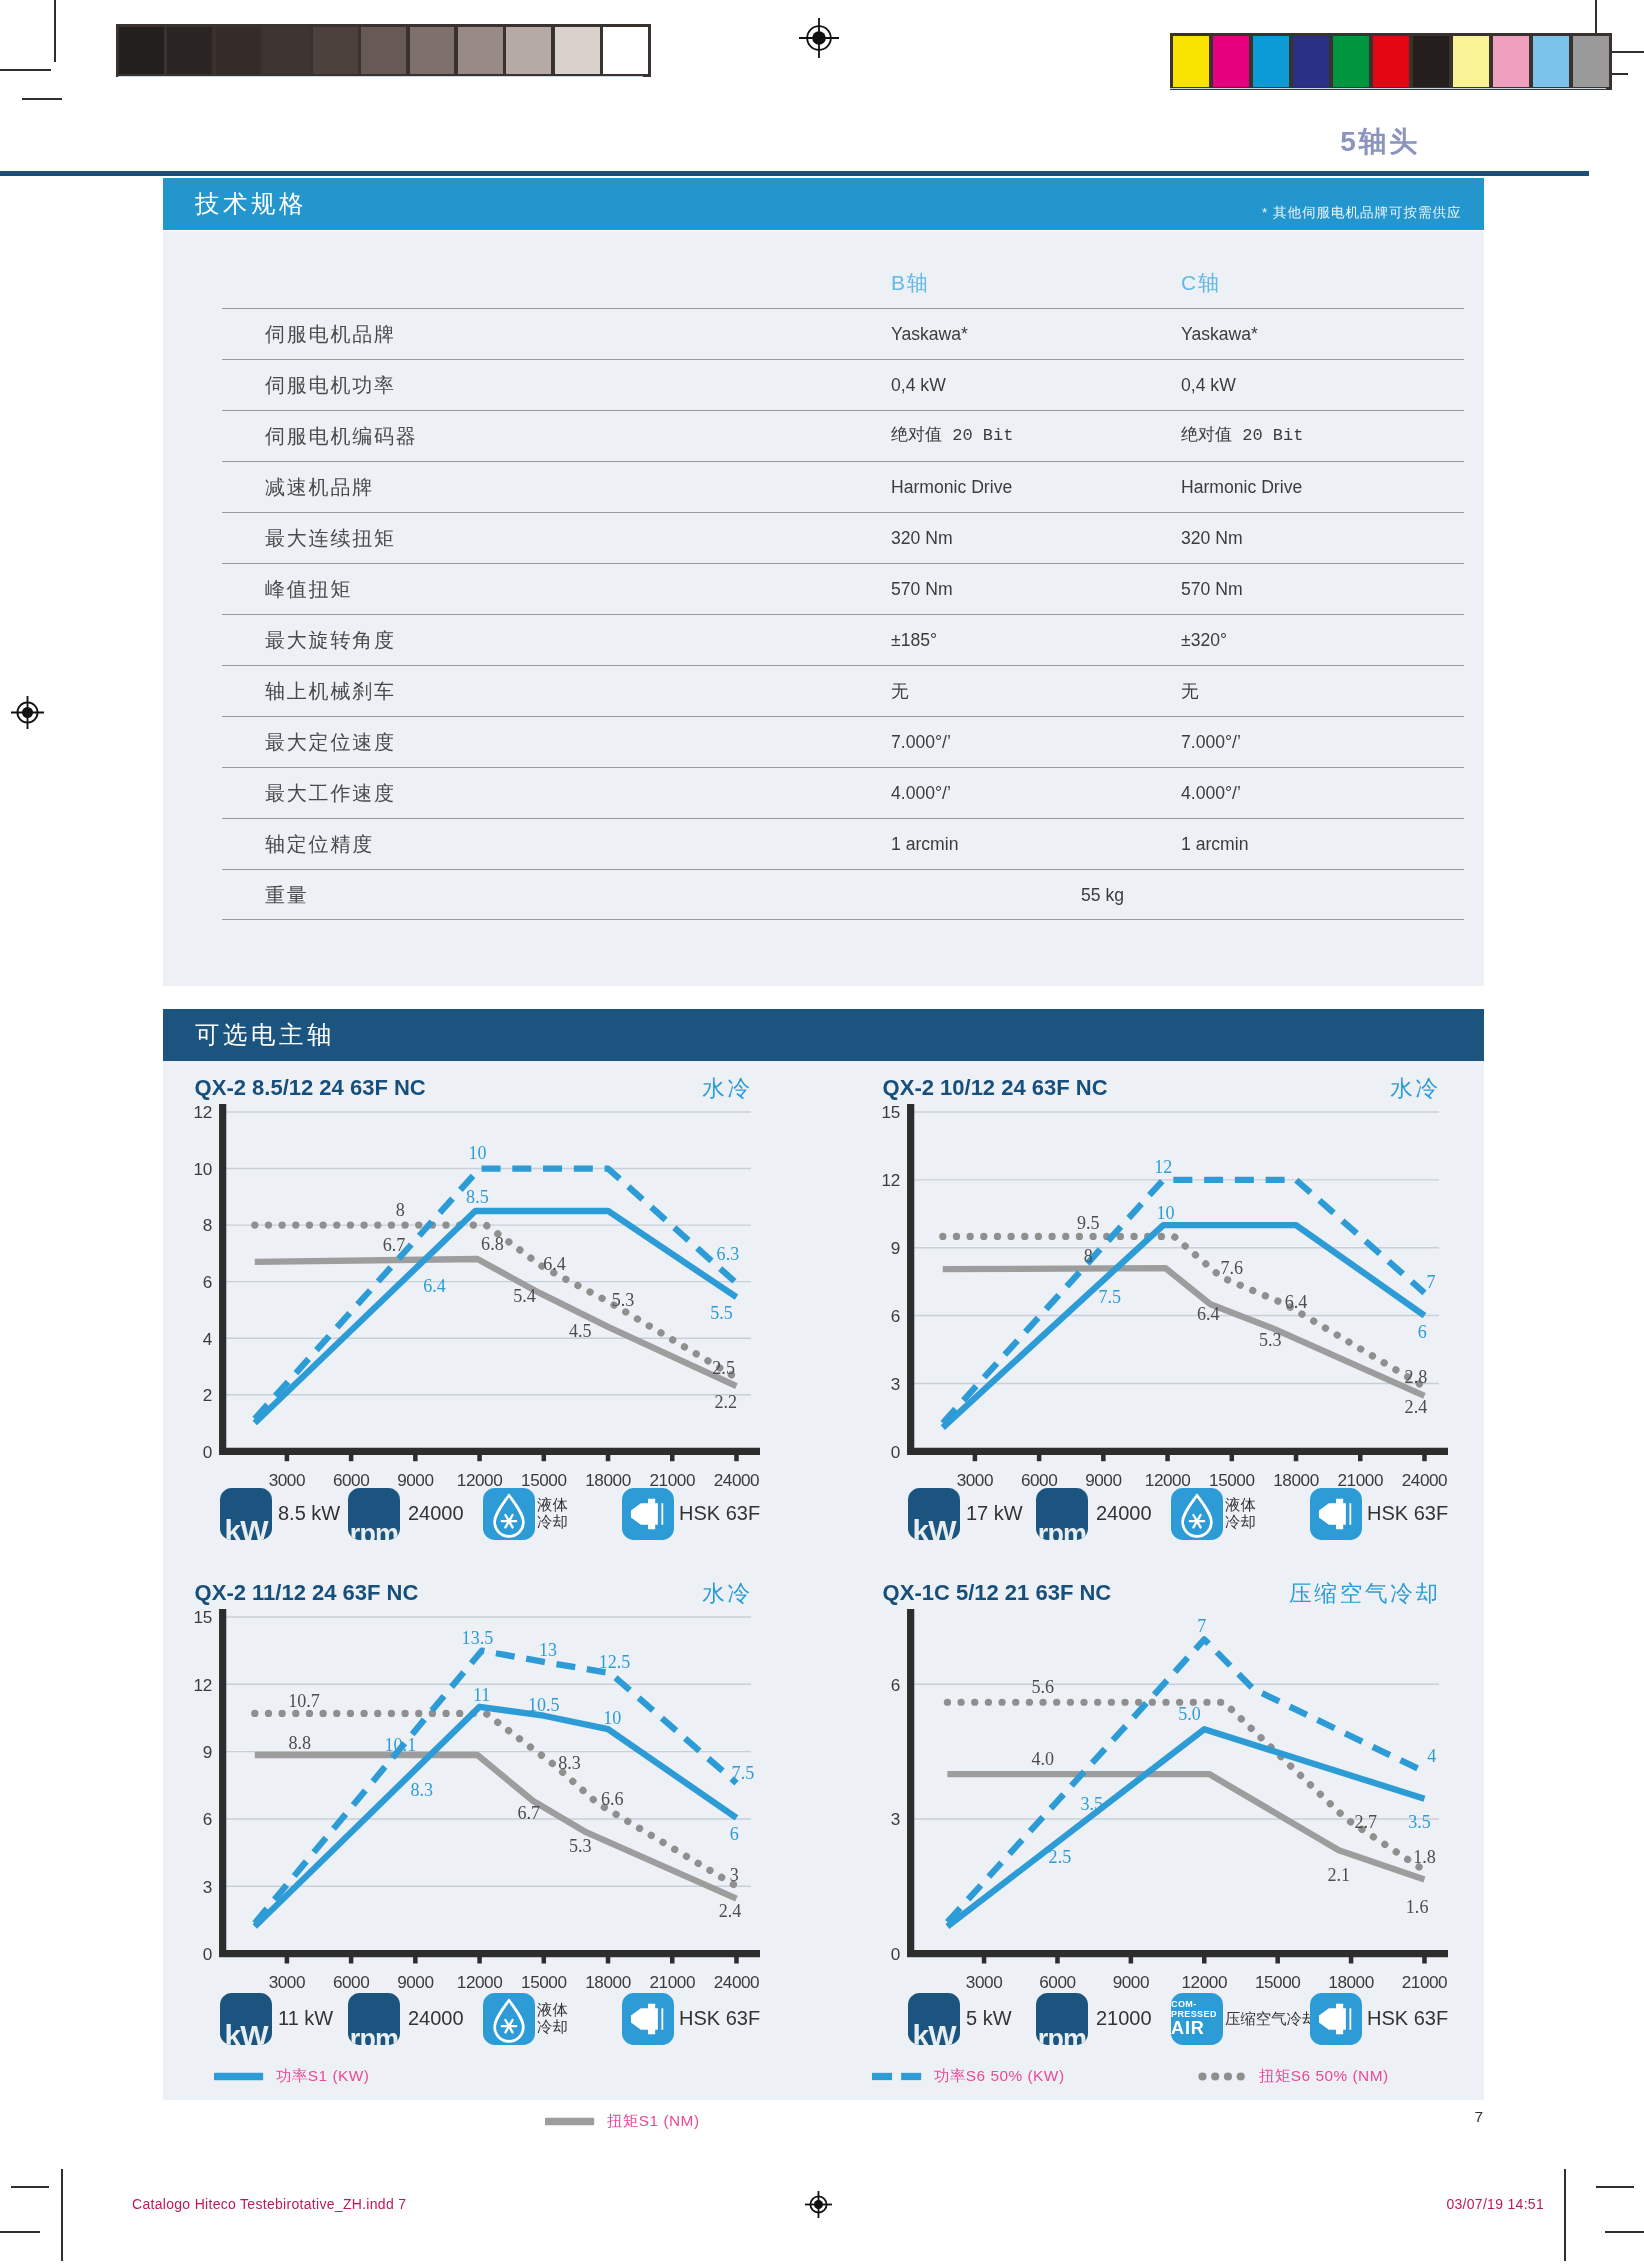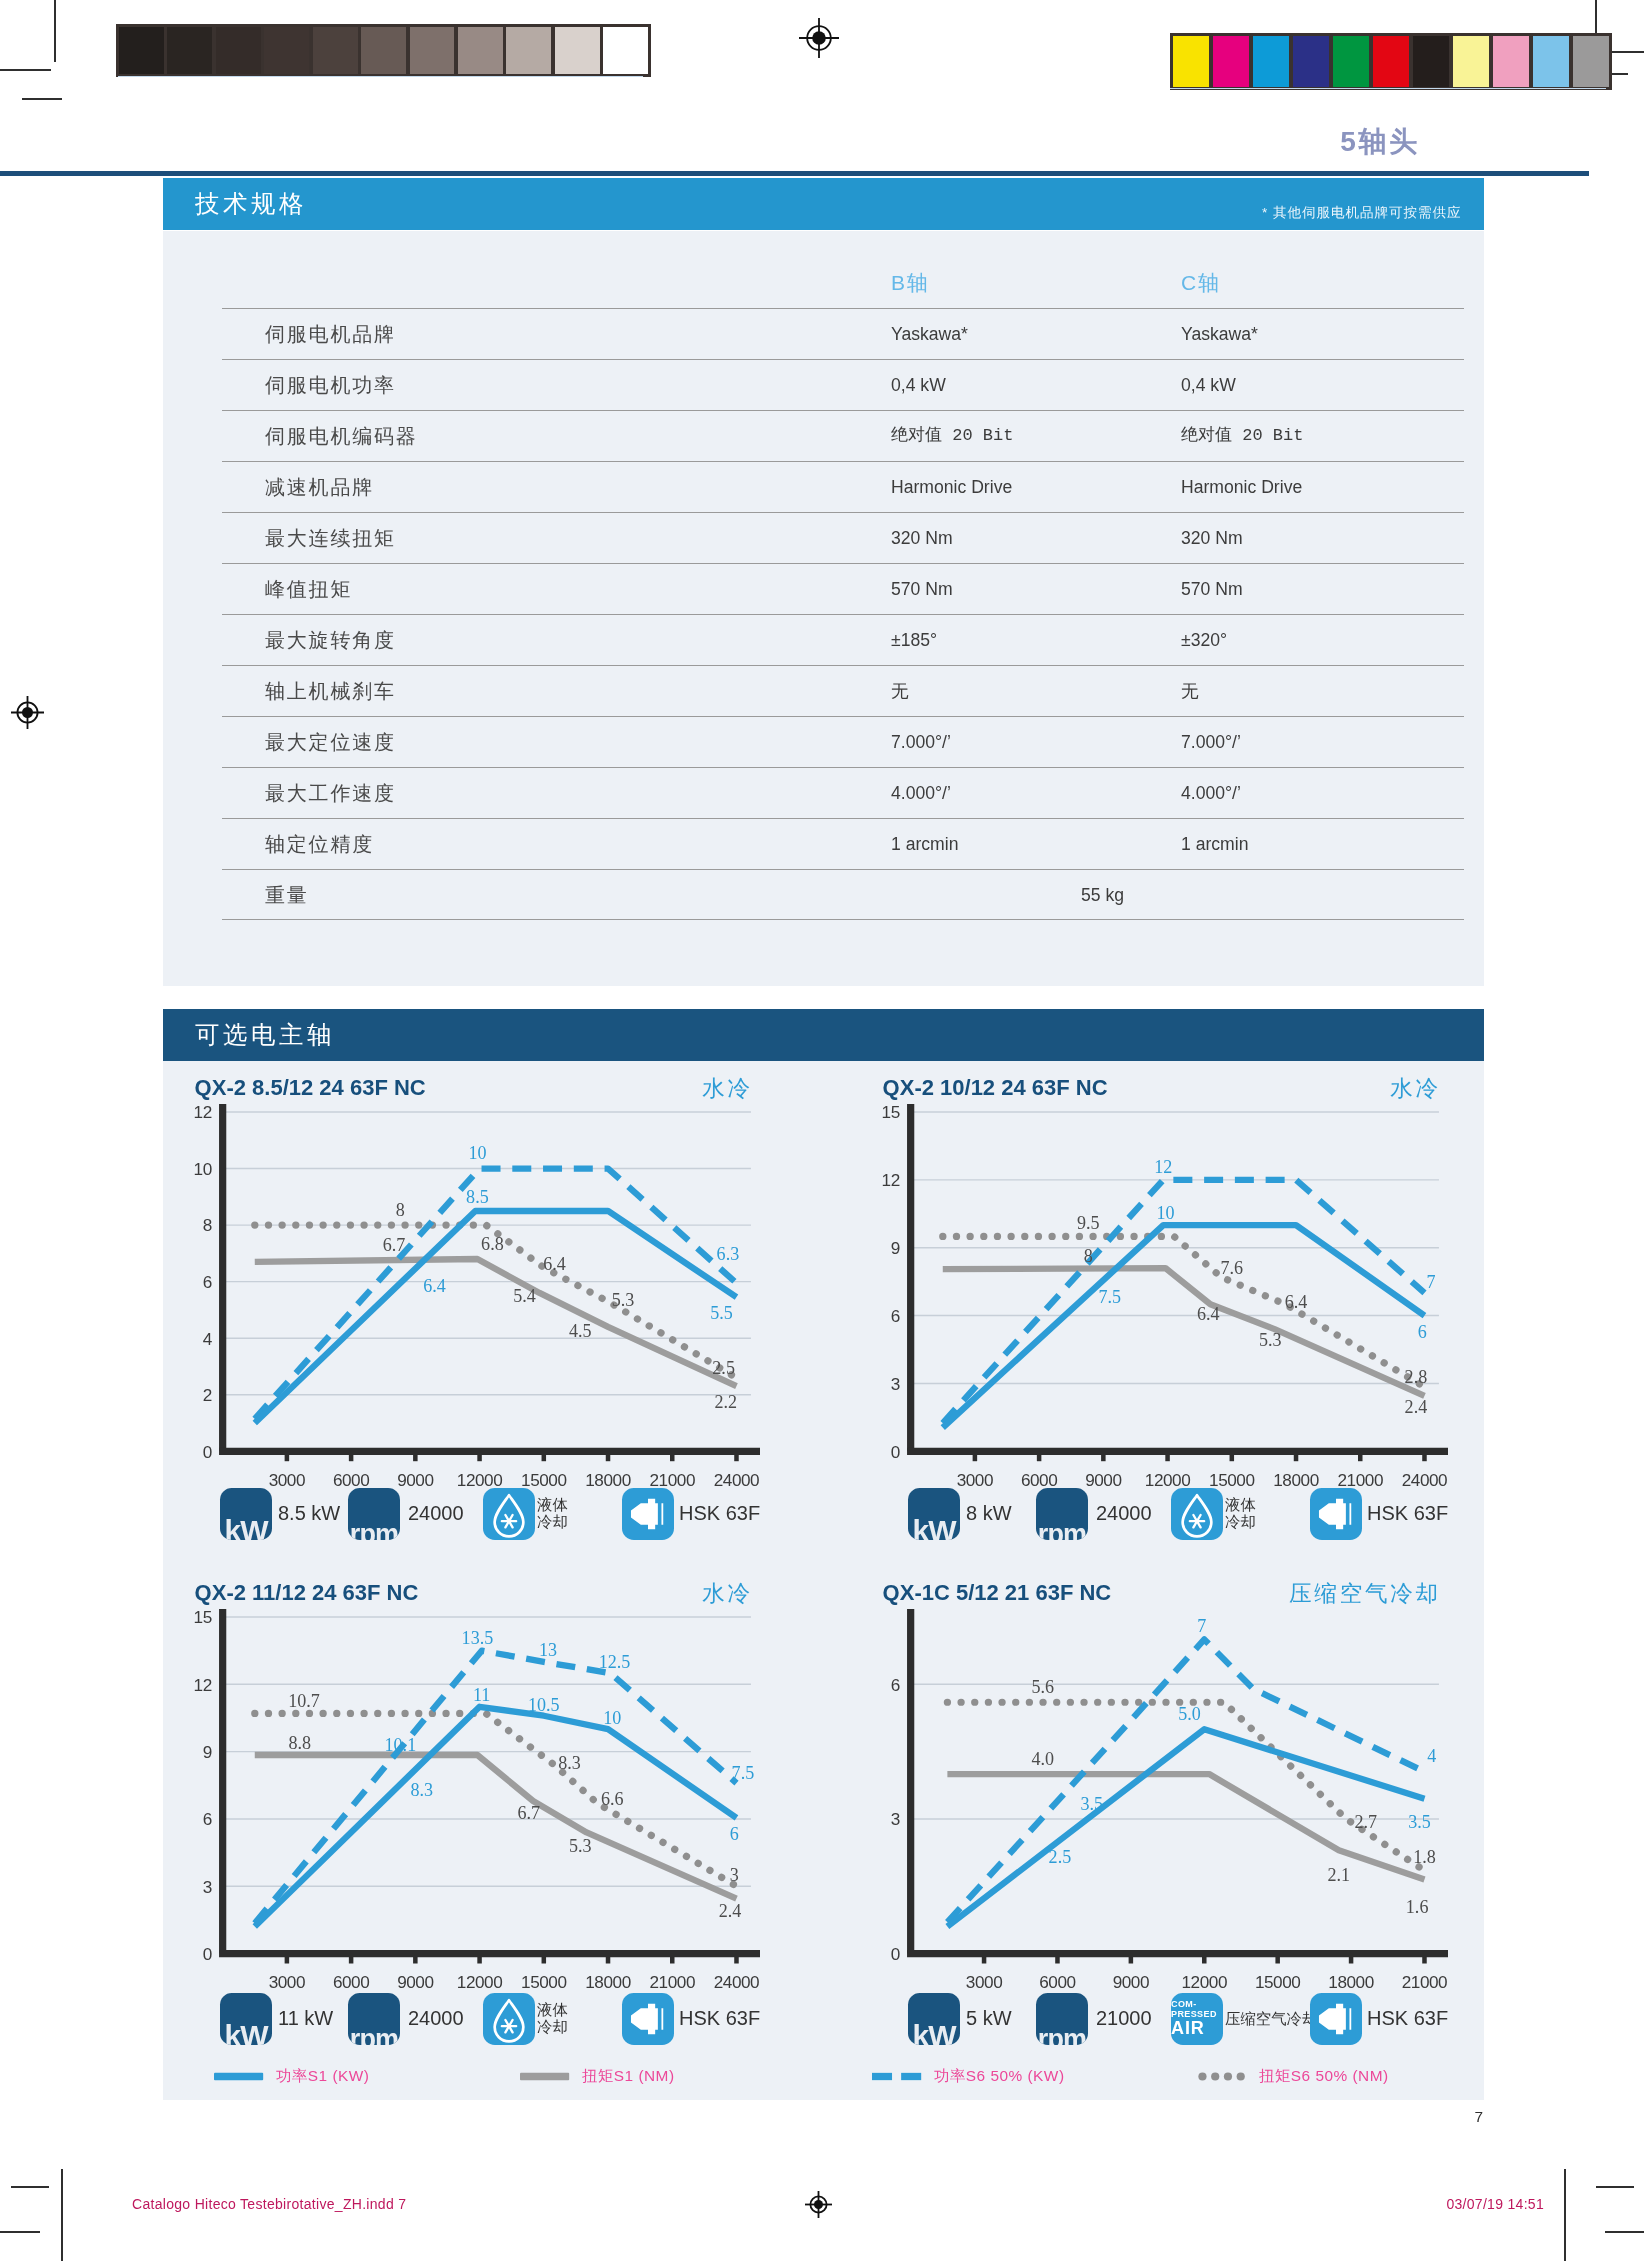--- a/index.html
+++ b/index.html
@@ -344,21 +344,21 @@
         <text x="384.9666666666667" y="240.50000000000003" text-anchor="middle" class="vlabel vg">6.4</text>
         <text x="482" y="228.00000000000003" text-anchor="middle" class="vlabel vg">6.4</text>
         <text x="453.59999999999997" y="269.25" text-anchor="middle" class="vlabel vg">5.3</text>
         <text x="614.5333333333333" y="310.5" text-anchor="middle" class="vlabel vg">2.8</text>
         <text x="614.5333333333333" y="344.25" text-anchor="middle" class="vlabel vg">2.4</text>
       </svg>
       <div class="icon-row">
         <div class="badge navy" style="left: 48px;">
           <span class="bkw">kW</span>
         </div>
-        <div class="cap" style="left: 106px;">8 kW</div>
+        <div class="cap" style="left: 106px;">17 kW</div>
         <div class="badge navy" style="left: 176px;">
           <span class="brpm">rpm</span>
         </div>
         <div class="cap" style="left: 236px;">24000</div>
         <div class="badge blue" style="left: 311px;"><svg width="52" height="52" viewBox="0 0 58 58">
             <path d="M29 8 C22 18 13 29 13 38 a16 16 0 0 0 32 0 C45 29 36 18 29 8 Z" fill="none" stroke="#fff" stroke-width="3" stroke-linejoin="round"></path>
             <line x1="21" y1="37" x2="37" y2="37" stroke="#fff" stroke-width="2.6" stroke-linecap="round"></line>
             <line x1="25" y1="30.071796769724493" x2="33" y2="43.92820323027551" stroke="#fff" stroke-width="2.6" stroke-linecap="round"></line>
             <line x1="33" y1="30.07179676972449" x2="25" y2="43.92820323027551" stroke="#fff" stroke-width="2.6" stroke-linecap="round"></line>
             <circle cx="29" cy="37" r="1.8" fill="#fff"></circle>
@@ -526,21 +526,21 @@
       </div>
     </div>
 
   <div id="legend">
       <div class="legend-item" style="left: 214px;">
         <svg width="51" height="11" viewBox="0 0 56 12">
           <rect x="0" y="2" width="54" height="8" rx="1" fill="#2d9cd6"></rect>
         </svg>
         <span class="ltxt">功率S1 (KW)</span>
       </div>
-      <div class="legend-item" style="left: 520px;">
+      <div class="legend-item" style="left: 545px; margin-top: 45px;">
         <svg width="51" height="11" viewBox="0 0 56 12">
           <rect x="0" y="2" width="54" height="8" rx="1" fill="#9d9d9d"></rect>
         </svg>
         <span class="ltxt">扭矩S1 (NM)</span>
       </div>
       <div class="legend-item" style="left: 872px;">
         <svg width="51" height="11" viewBox="0 0 56 12">
           <rect x="0" y="2" width="22" height="8" fill="#2d9cd6"></rect>
           <rect x="32" y="2" width="22" height="8" fill="#2d9cd6"></rect>
         </svg>

